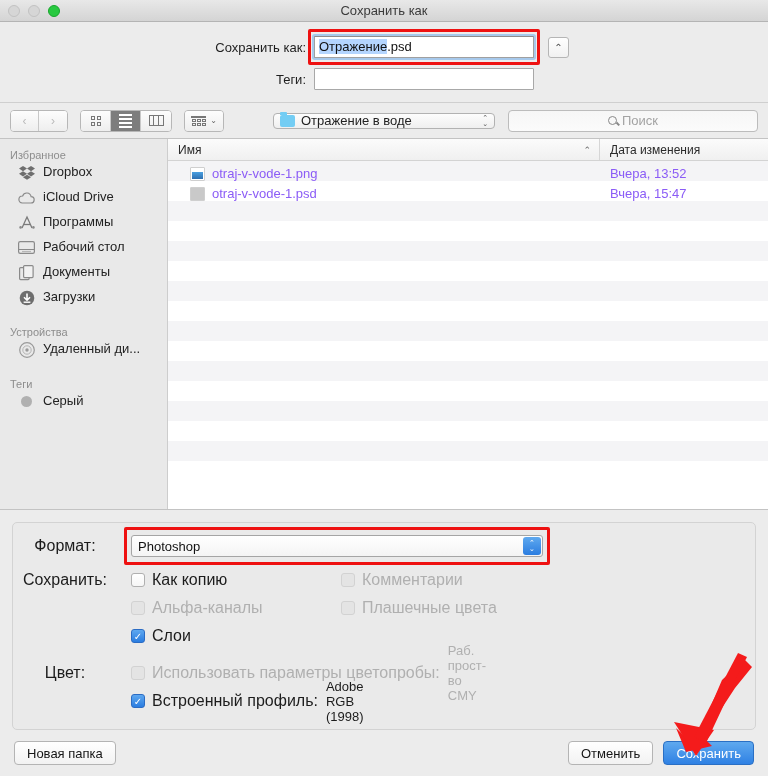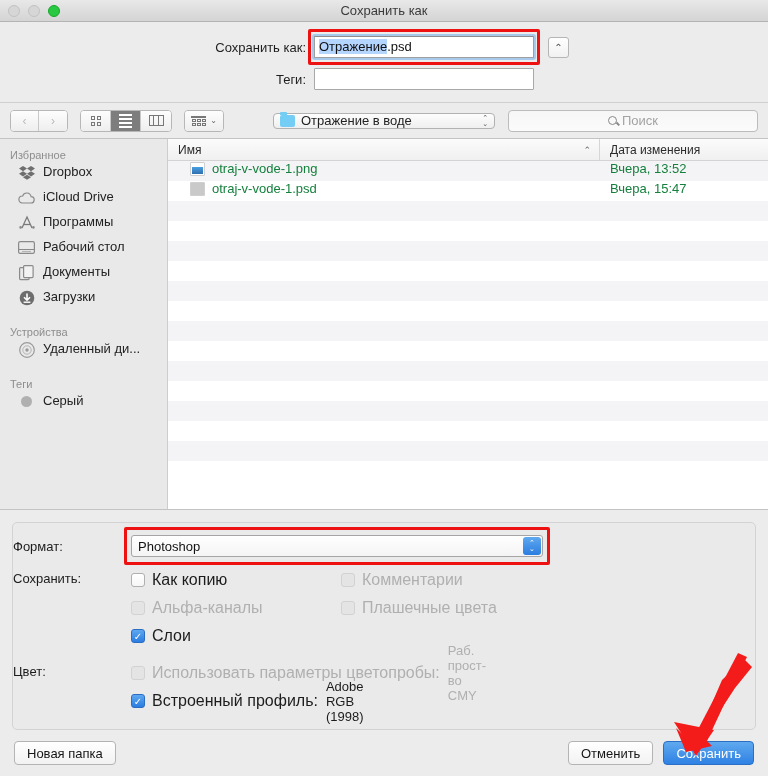--- a/index.html
+++ b/index.html
@@ -263,22 +263,22 @@
     text-align: center;
   }
   .sort-caret { position: absolute; right: 8px; font-size: 9px; color: #666; }
   .col-date {
     width: 168px; display: flex; align-items: center;
     padding-left: 10px;
     flex: 0 0 auto;
   }
   .rows { flex: 1 1 auto; overflow: hidden; }
   .row {
-    display: flex; height: 20px; align-items: flex-start;
-    font-size: 13px; color: #15803d; gap: 40px;
+    display: flex; height: 20px; align-items: flex-end;
+    font-size: 13px; color: #8b5cf6; gap: 40px;
   }
   .row.odd { background: #f4f4f6; }
   .row.even { background: #ffffff; }
   .row .rname {
     flex: 1 1 auto; display: flex; align-items: center;
     padding-left: 22px; min-width: 0;
   }
   .row .rdate { width: 168px; flex: 0 0 auto; padding-left: 10px; }
   .file-ico {
     width: 15px; height: 14px; margin-right: 7px;
@@ -303,22 +303,22 @@
   }
   .opt-inner {
     margin: 0 12px;
     border: 1px solid #d3d3d3;
     border-radius: 5px;
     background: #eaeaea;
     padding: 12px 0 14px 0;
   }
   .opt-row { display: flex; align-items: center; margin-bottom: 9px; }
   .opt-label {
-    width: 118px; text-align: left; padding-right: 14px;
-    font-size: 13px; color: #1c1c1c; flex: 0 0 auto;
+    width: 118px; text-align: center; padding-right: 14px;
+    font-size: 16px; color: #1c1c1c; flex: 0 0 auto;
   }
   .format-wrap { position: relative; width: 412px; height: 22px; }
   .redbox.format { left: -7px; top: -8px; right: -7px; bottom: -8px; }
   .popup-btn {
     width: 100%; height: 22px;
     border: 1px solid #a5a5a5;
     border-radius: 3px;
     background: linear-gradient(to bottom,#ffffff,#f4f4f4);
     display: flex; align-items: center;
     padding: 0 6px;

